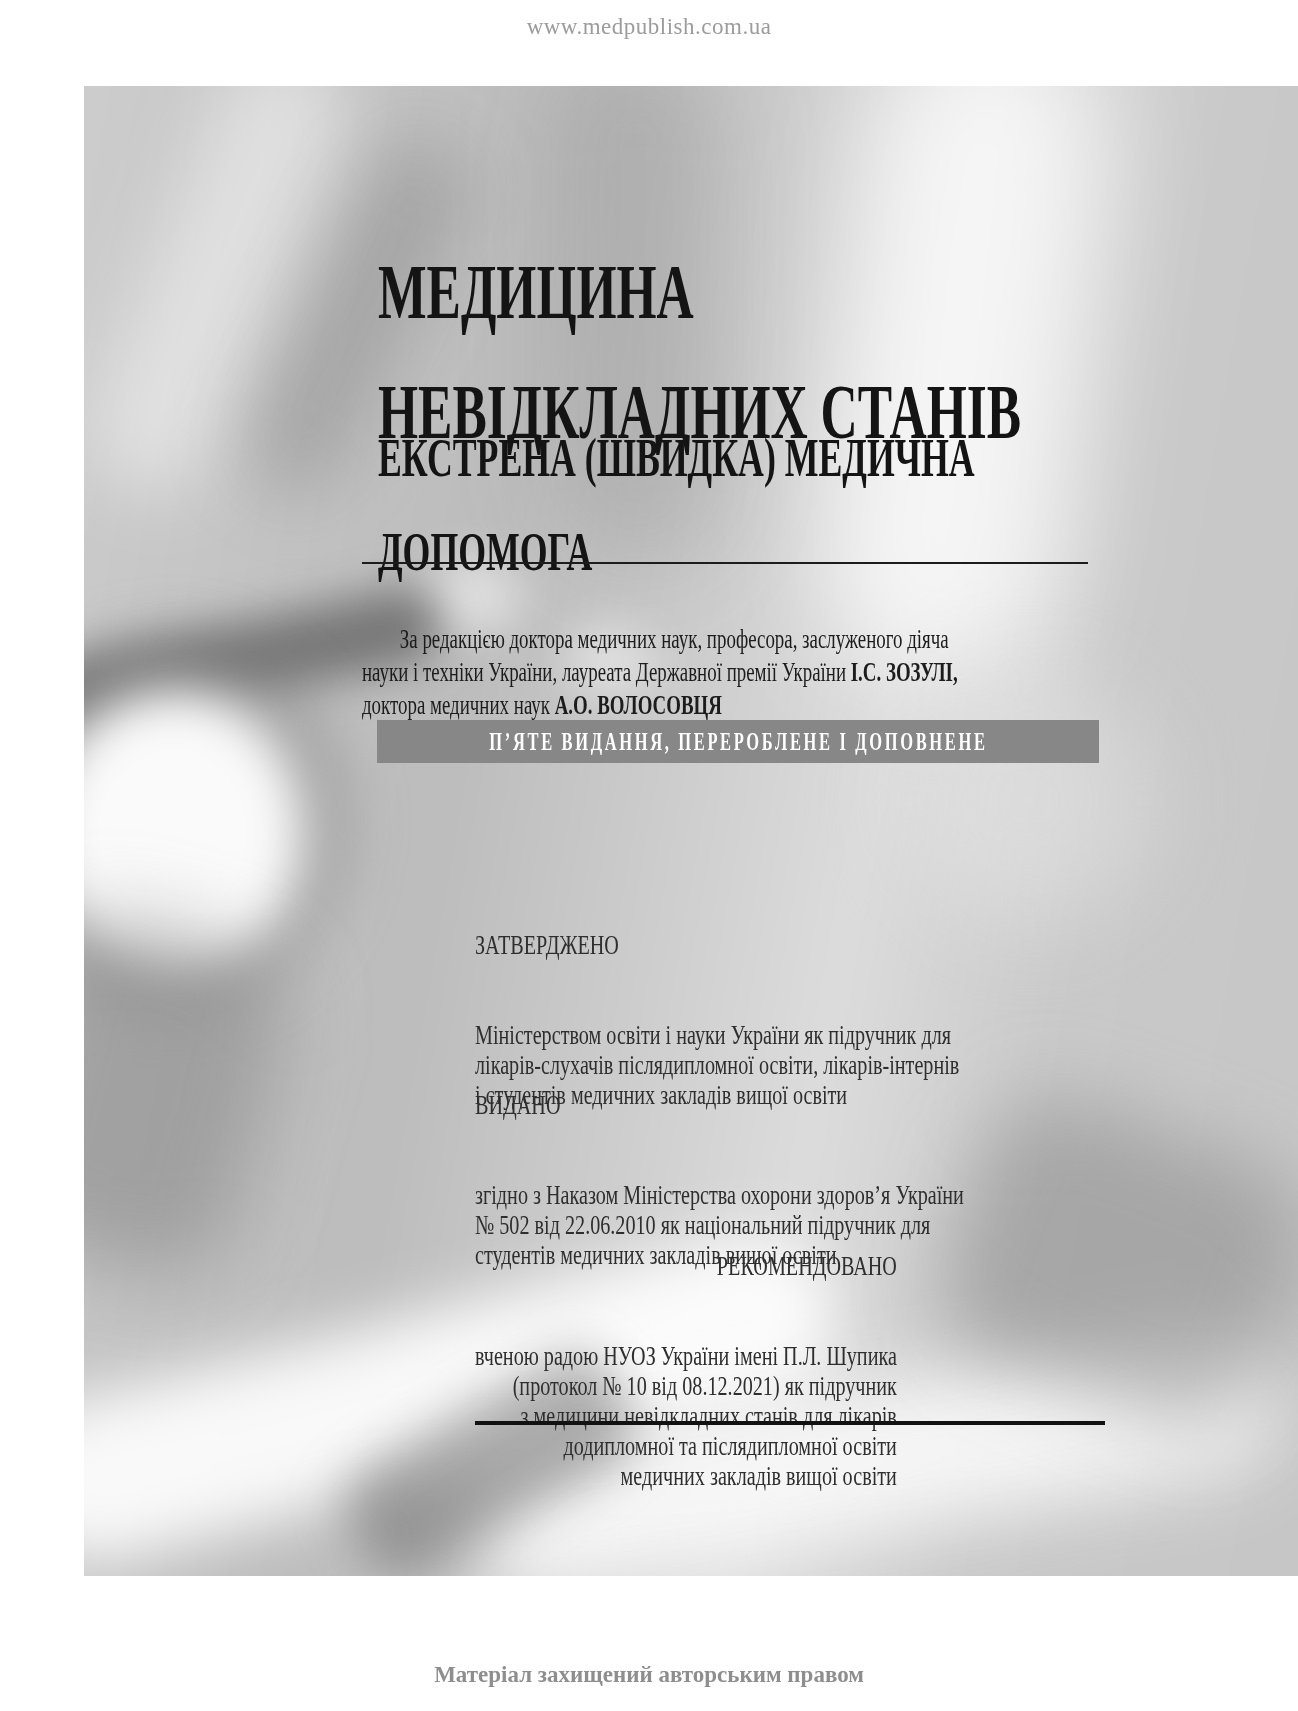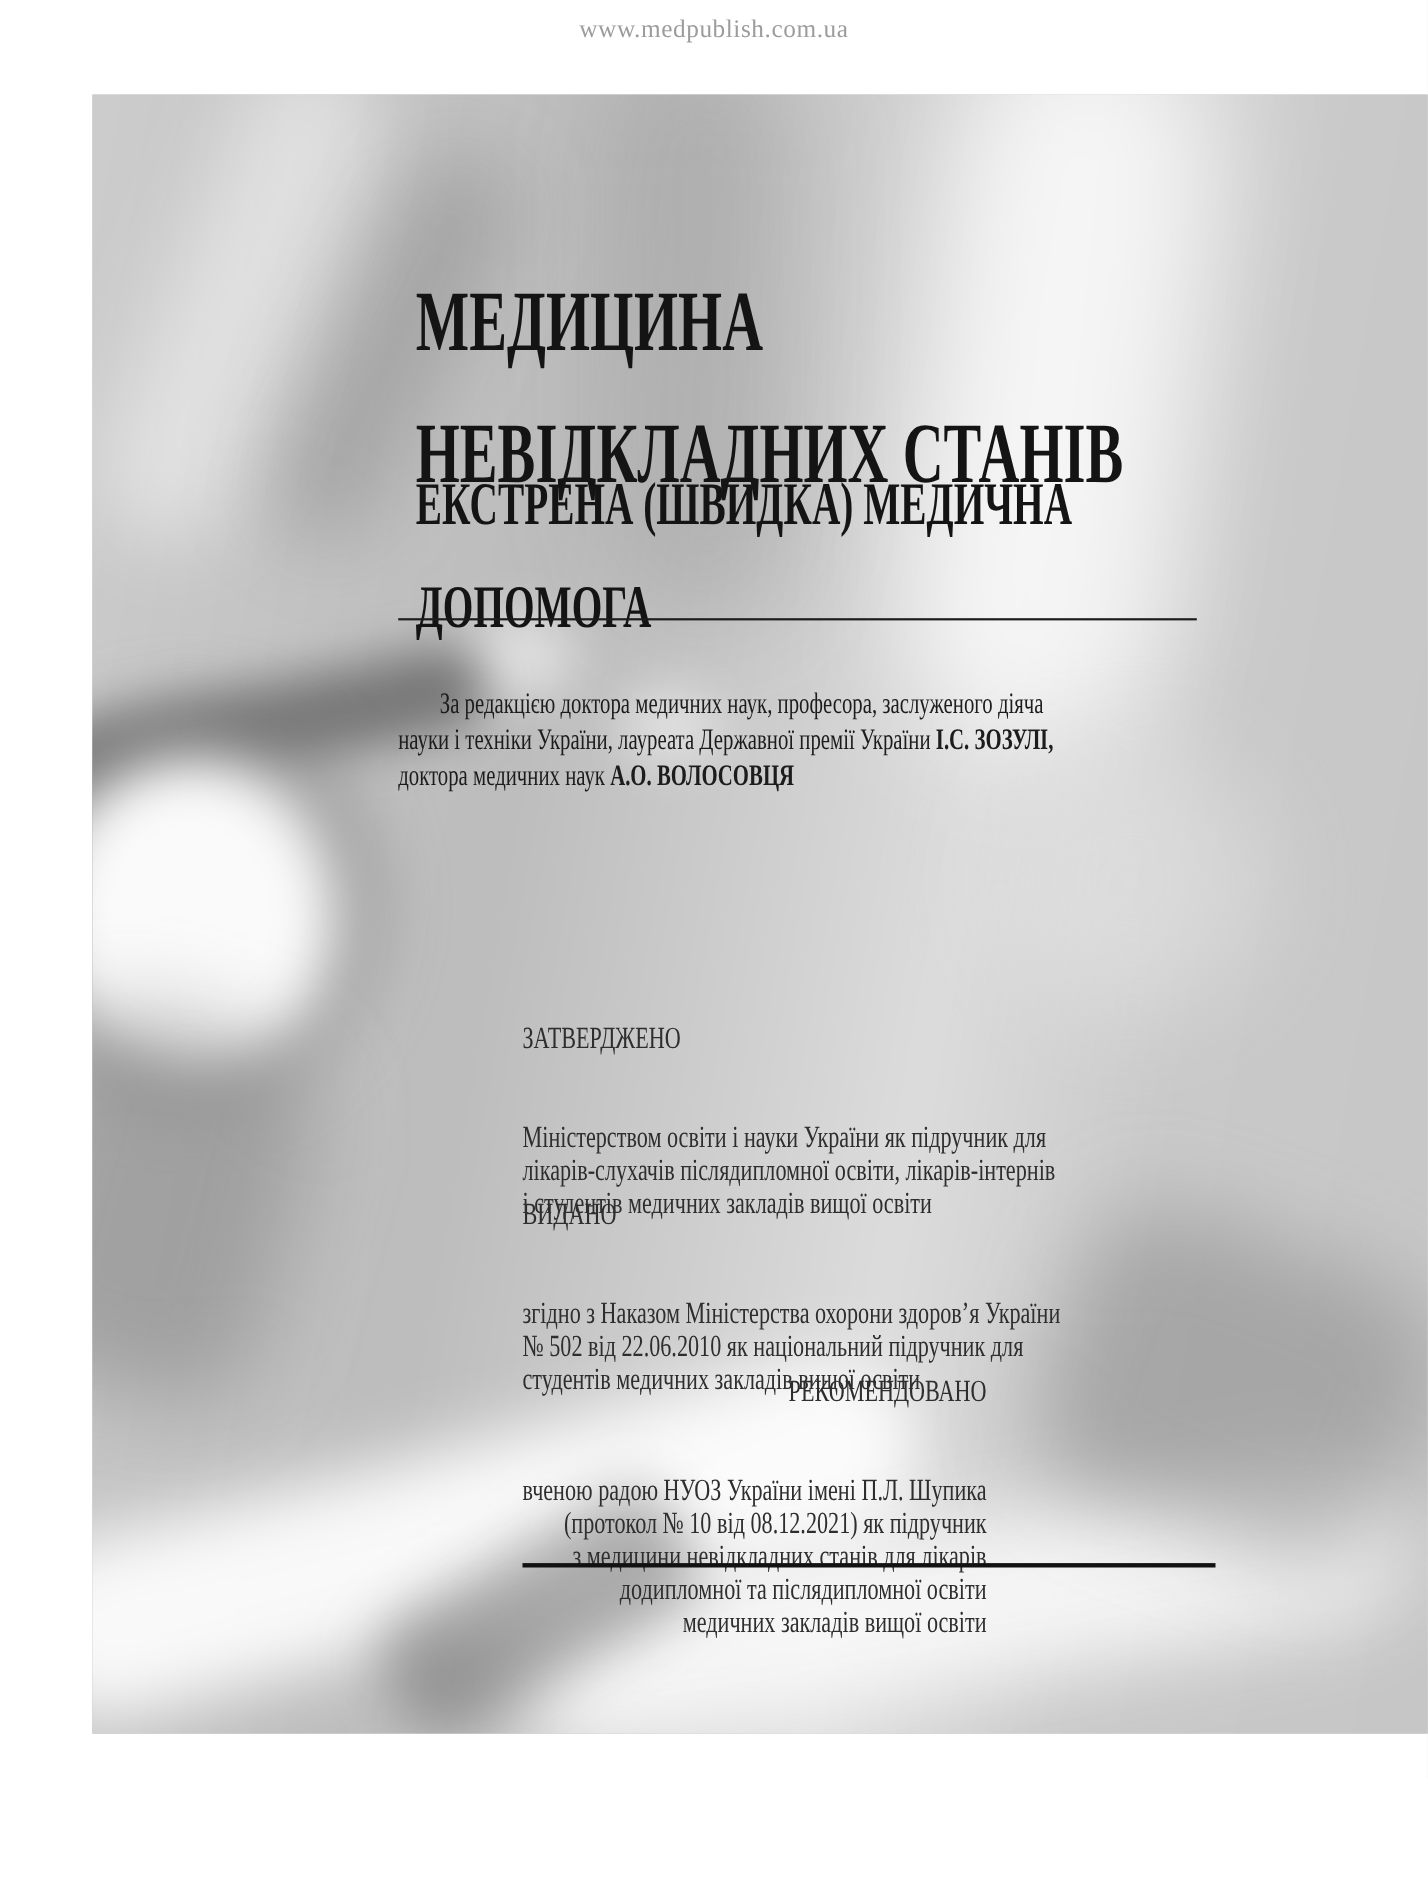--- a/index.html
+++ b/index.html
@@ -140,20 +140,23 @@
     <div class="content rule-thin"></div>
 
     <div class="content editors-block">
       <div class="sx editors-scale">
         <span>За редакцією доктора медичних наук, професора, заслуженого діяча
 науки і техніки України, лауреата Державної премії України </span><span class="editor-name">І.С. ЗОЗУЛІ,</span><span>
 доктора медичних наук </span><span class="editor-name">А.О. ВОЛОСОВЦЯ</span>
       </div>
     </div>
 
+    <div class="content banner">
+      <div class="banner-text">П’ЯТЕ ВИДАННЯ, ПЕРЕРОБЛЕНЕ І ДОПОВНЕНЕ</div>
+    </div>
 
     <div class="content approval approval-1">
       <div class="sx approval-scale">
         <div class="approval-heading">ЗАТВЕРДЖЕНО</div>
         <div class="approval-body">Міністерством освіти і науки України як підручник для
 лікарів-слухачів післядипломної освіти, лікарів-інтернів
 і студентів медичних закладів вищої освіти</div>
       </div>
     </div>
 
@@ -174,14 +177,15 @@
 з медицини невідкладних станів для лікарів
 додипломної та післядипломної освіти
 медичних закладів вищої освіти</div>
       </div>
     </div>
 
     <div class="content rule-thick"></div>
 
   </div>
 
+  <div class="footer-notice">Матеріал захищений авторським правом</div>
 
 </div>
 
 </body></html>

